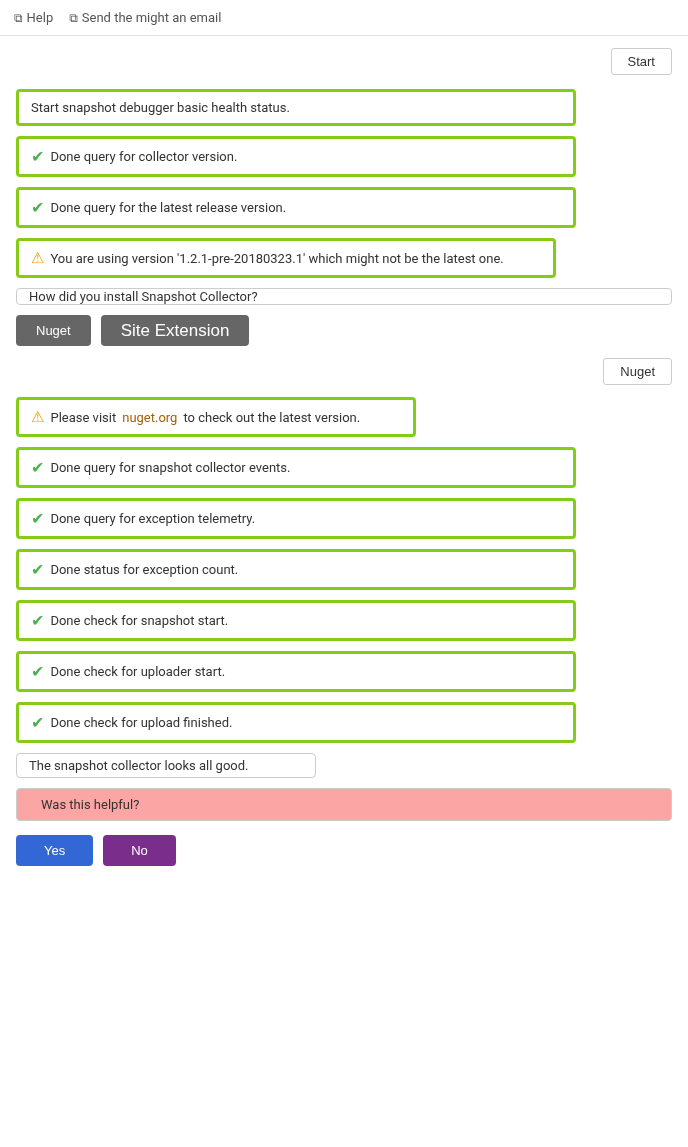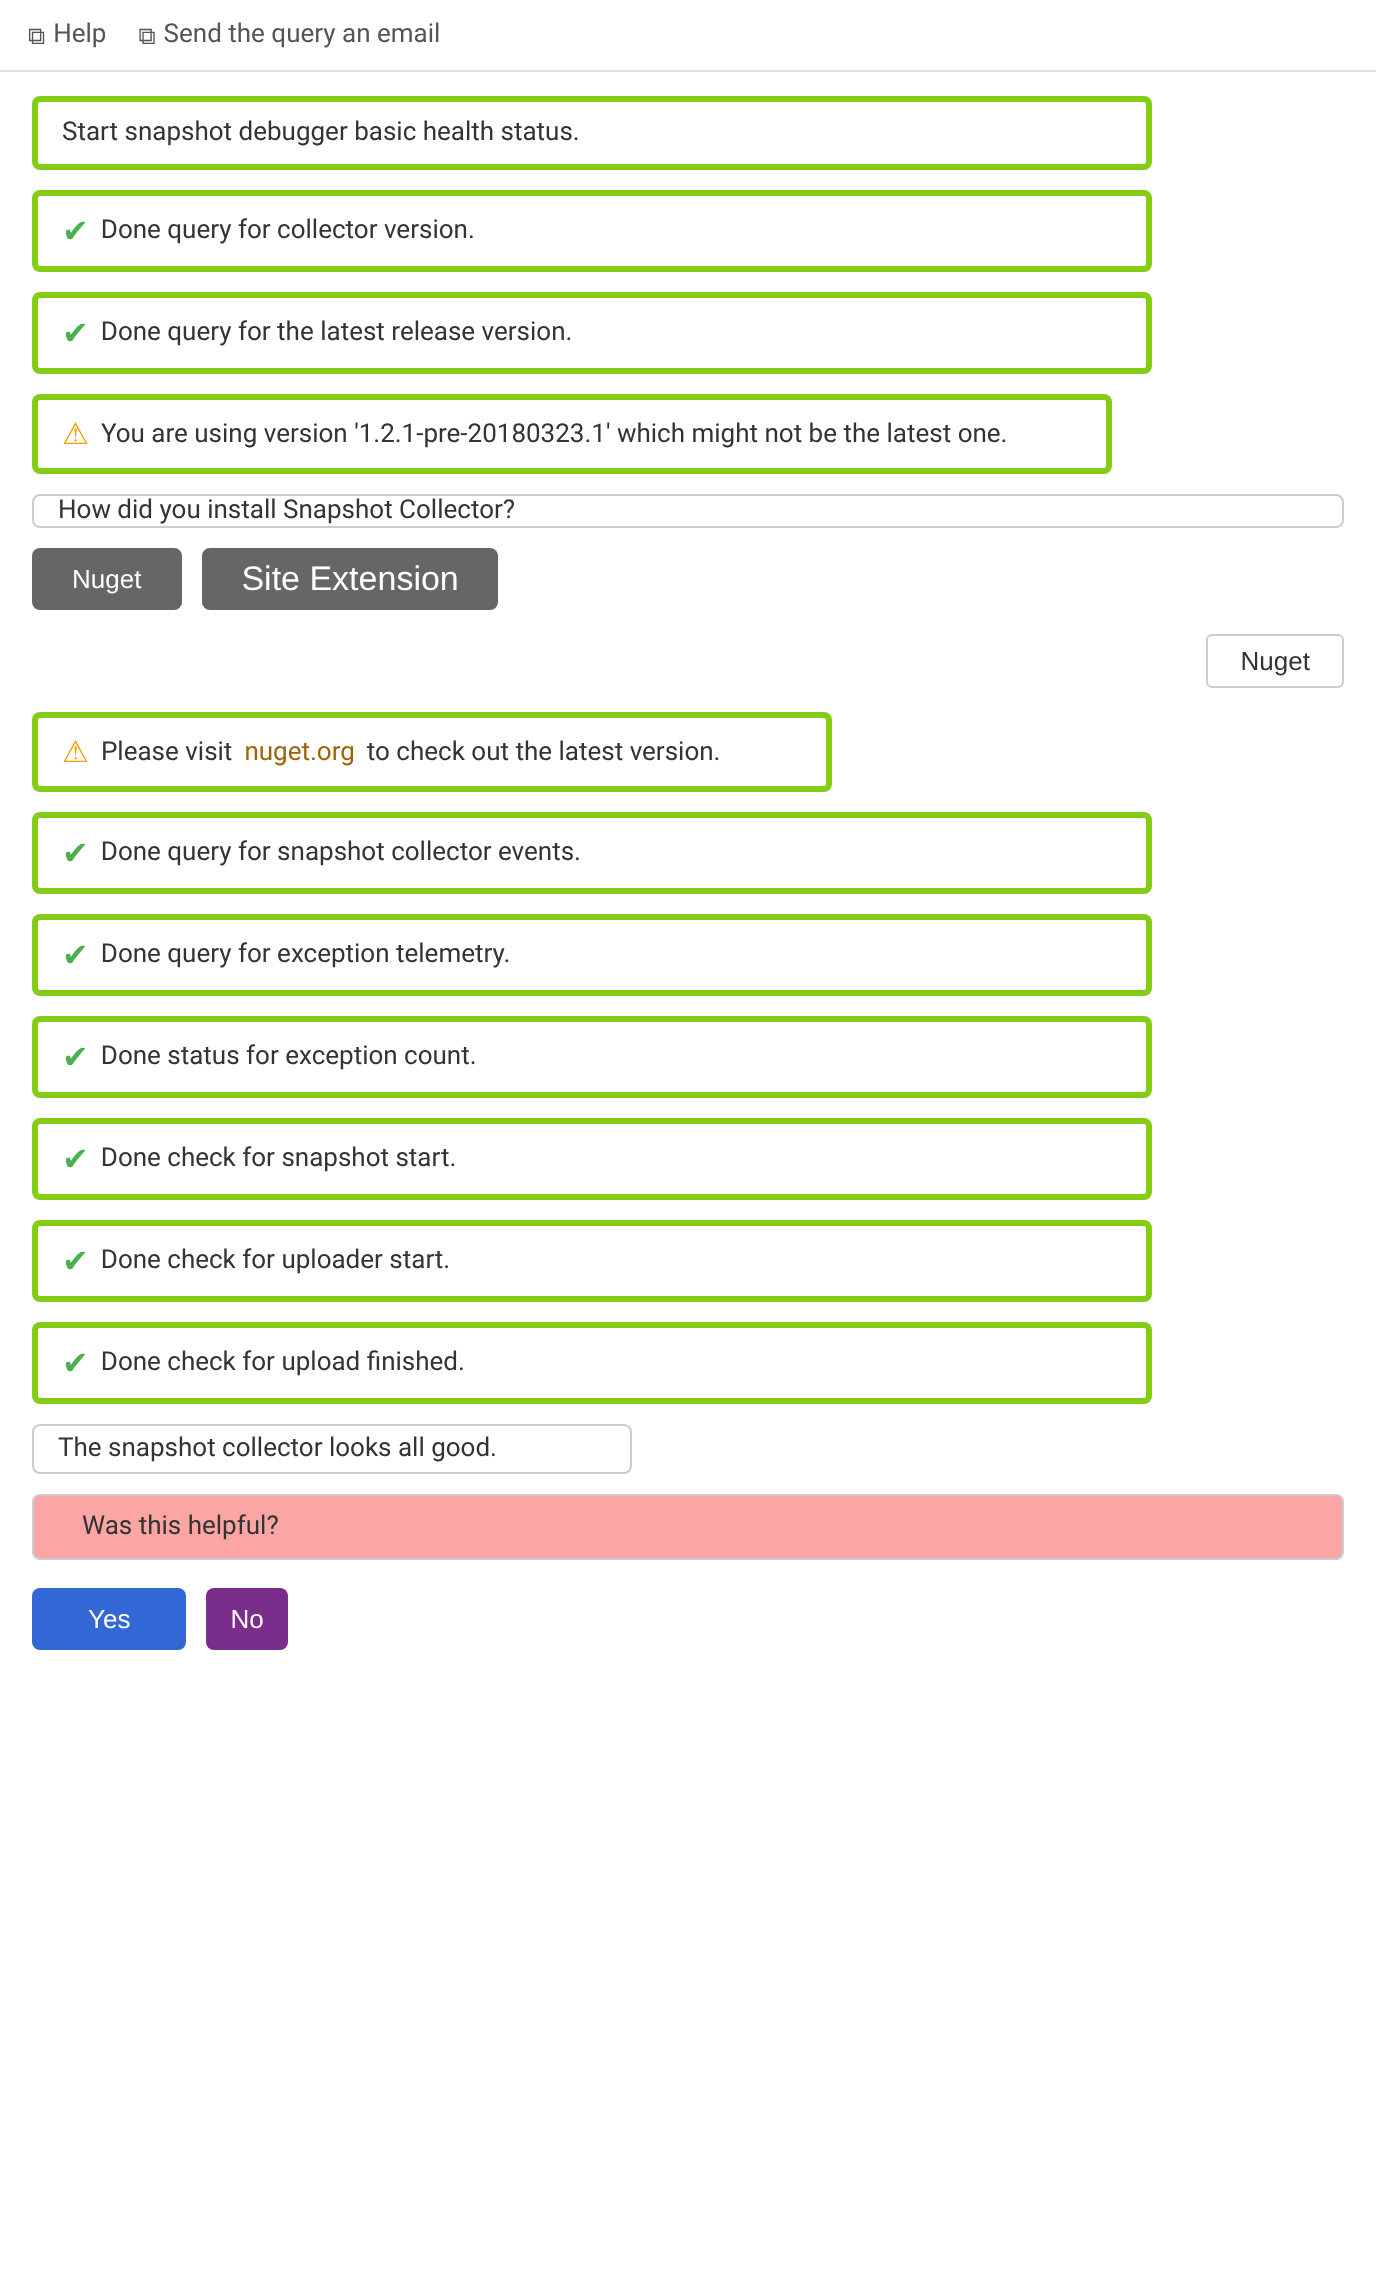--- a/index.html
+++ b/index.html
@@ -149,41 +149,44 @@
       border-radius: 4px;
       padding: 8px 28px;
       font-size: 13px;
       cursor: pointer;
     }
     .btn-no {
       background: #7b2d8b;
       color: #fff;
       border: none;
       border-radius: 4px;
-      padding: 8px 12px;
+      padding: 8px 28px;
       font-size: 13px;
       cursor: pointer;
     }
   </style>
 </head>
 <body>
 
 <div class="top-bar">
   <a class="top-bar-link">
     <span class="external-icon">⧉</span>
     <span>Help</span>
   </a>
   <a class="top-bar-link">
     <span class="external-icon">⧉</span>
-    <span>Send the query an email</span>
+    <span>Send the might an email</span>
   </a>
 </div>
 
 <div class="main-content">
 
+  <div class="start-btn-row">
+    <button class="btn-start">Start</button>
+  </div>
 
   <div class="message-block">
     <span>Start snapshot debugger basic health status.</span>
   </div>
 
   <div class="message-block">
     <span class="check-icon">✔</span>
     <span>Done query for collector version.</span>
   </div>
 

